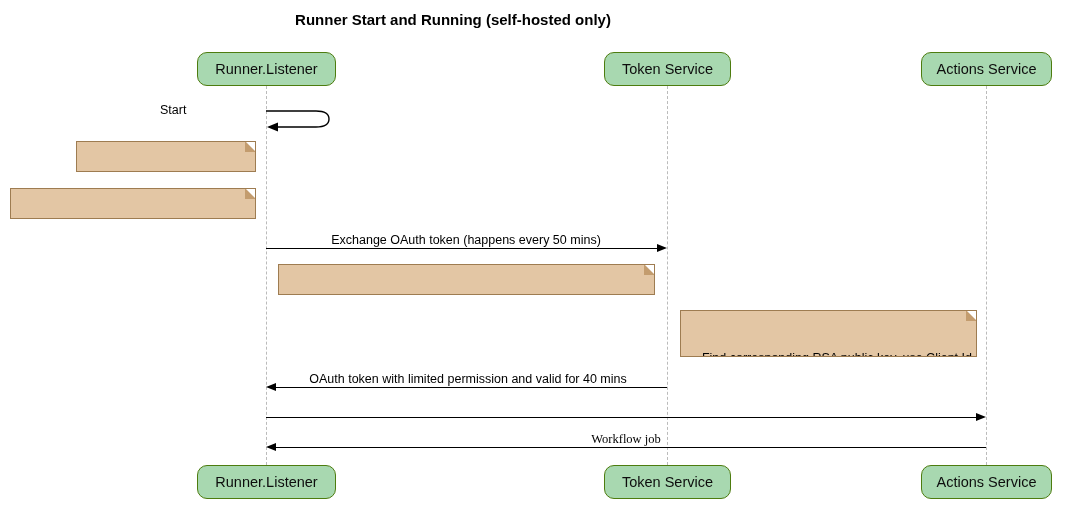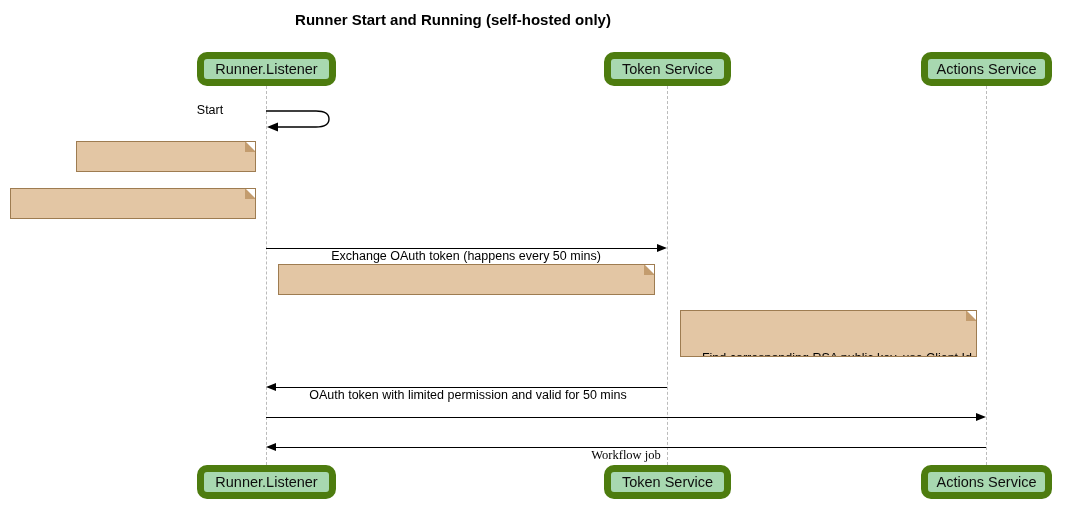--- a/index.html
+++ b/index.html
@@ -6,21 +6,21 @@
   .canvas {
     position:relative; width:1070px; height:525px; background:#ffffff;
     font-family:"Liberation Sans", sans-serif; color:#000; overflow:hidden;
   }
   .title {
     position:absolute; left:0; top:11px; width:906px; text-align:center;
     font-size:15px; font-weight:bold;
   }
   .participant {
     position:absolute; height:34px; box-sizing:border-box;
-    background:#A8D8B0; border:7px solid #4d7c0f; border-radius:10px;
+    background:#A8D8B0; border:1px solid #4d7c0f; border-radius:10px;
     display:flex; align-items:center; justify-content:center;
     font-size:14.5px; color:#0d0d0d;
   }
   .lifeline {
     position:absolute; top:86px; height:379px; width:0;
     border-left:1px dashed #BBBBBB;
   }
   .note {
     position:absolute; box-sizing:border-box;
     background:#E3C6A4; border:1px solid #9E7C51;
@@ -28,34 +28,33 @@
     white-space:pre; overflow:hidden;
   }
   .fold {
     position:absolute; top:-1px; right:-1px; width:0; height:0;
     border-style:solid; border-width:0 11px 11px 0;
     border-color:#ffffff #ffffff #C39C6E #C39C6E;
   }
   .msg-label {
     position:absolute; font-size:12.5px; white-space:nowrap;
     transform:translateX(-50%);
-    margin-top:16px;
   }
   .msg-line { position:absolute; height:0; border-top:1.4px solid #000; }
   .ah-right {
     position:absolute; width:0; height:0;
     border-top:4.5px solid transparent; border-bottom:4.5px solid transparent;
     border-left:10px solid #000;
   }
   .ah-left {
     position:absolute; width:0; height:0;
     border-top:4.5px solid transparent; border-bottom:4.5px solid transparent;
     border-right:10px solid #000;
   }
-  .self-label { position:absolute; font-size:12.5px; text-align:center; white-space:nowrap; }
+  .self-label { position:absolute; font-size:12.5px; text-align:left; white-space:nowrap; }
   .self-loop { position:absolute; }
 </style>
 </head>
 <body>
 
 <div class="canvas">
 
   <div class="title">Runner Start and Running (self-hosted only)</div>
 
   <div class="lifeline" style="left:266px;"></div>
@@ -96,21 +95,21 @@
     <span class="fold"></span>
     
   </div>
 
   <div class="note" style="left:680px; top:310px; width:297px; height:47px;">
     <span class="fold"></span>
     <span>Find corresponding RSA public key, use Client Id
 Verify JWT token's signature</span>
   </div>
 
-  <div class="msg-label" style="left:468px; top:372px;">OAuth token with limited permission and valid for 50 mins</div>
+  <div class="msg-label" style="left:468px; top:372px;">OAuth token with limited permission and valid for 40 mins</div>
   <div class="msg-line" style="left:273px; top:387px; width:394px;"></div>
   <div class="ah-left" style="left:266px; top:383px;"></div>
 
   <div class="msg-line" style="left:266px; top:417px; width:713px;"></div>
   <div class="ah-right" style="left:976px; top:413px;"></div>
 
   <div class="msg-label" style="left:626px; top:432px;font-family:Liberation Serif, serif;">Workflow job</div>
   <div class="msg-line" style="left:273px; top:447px; width:713px;"></div>
   <div class="ah-left" style="left:266px; top:443px;"></div>
 

